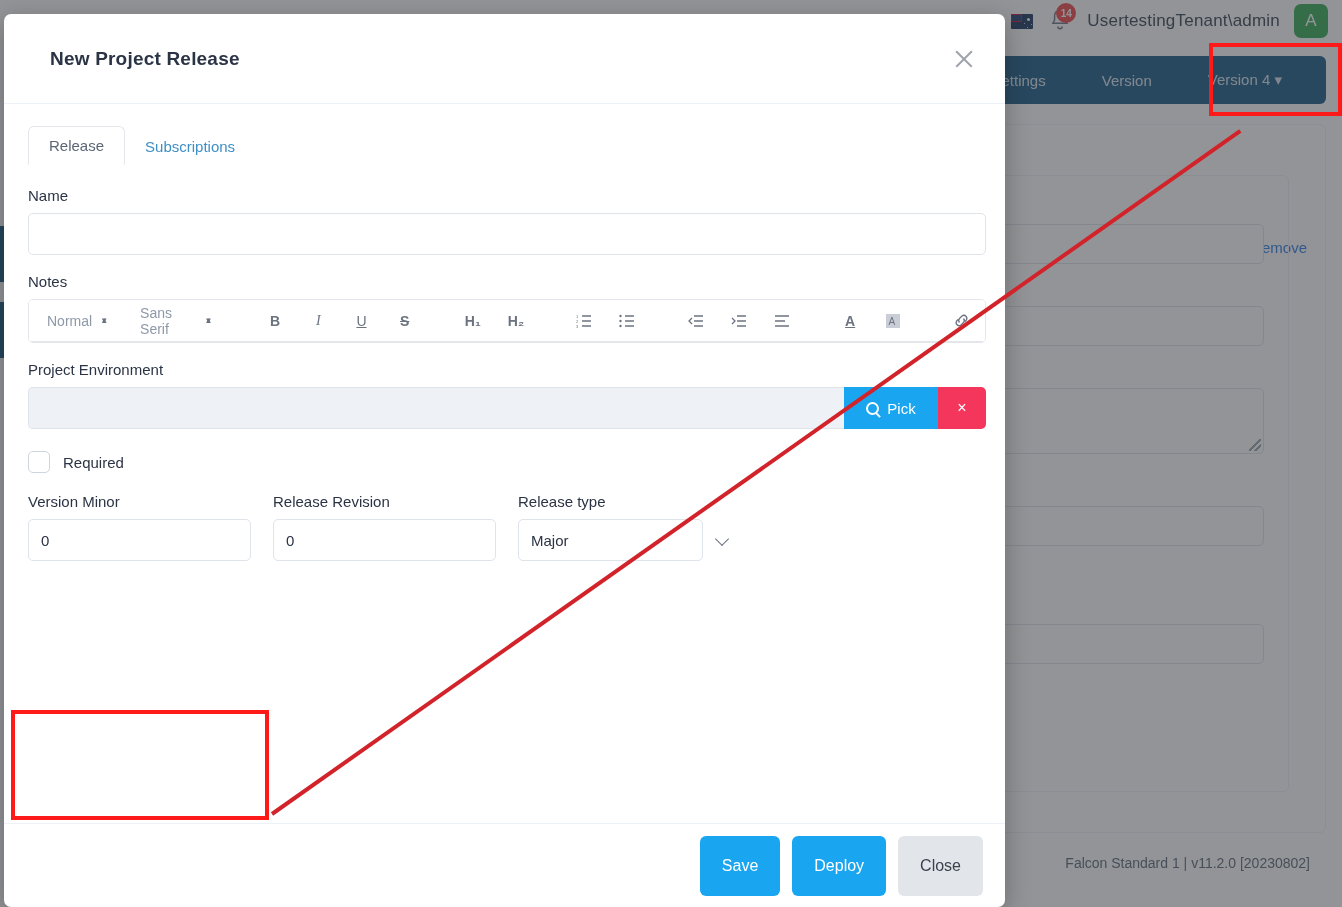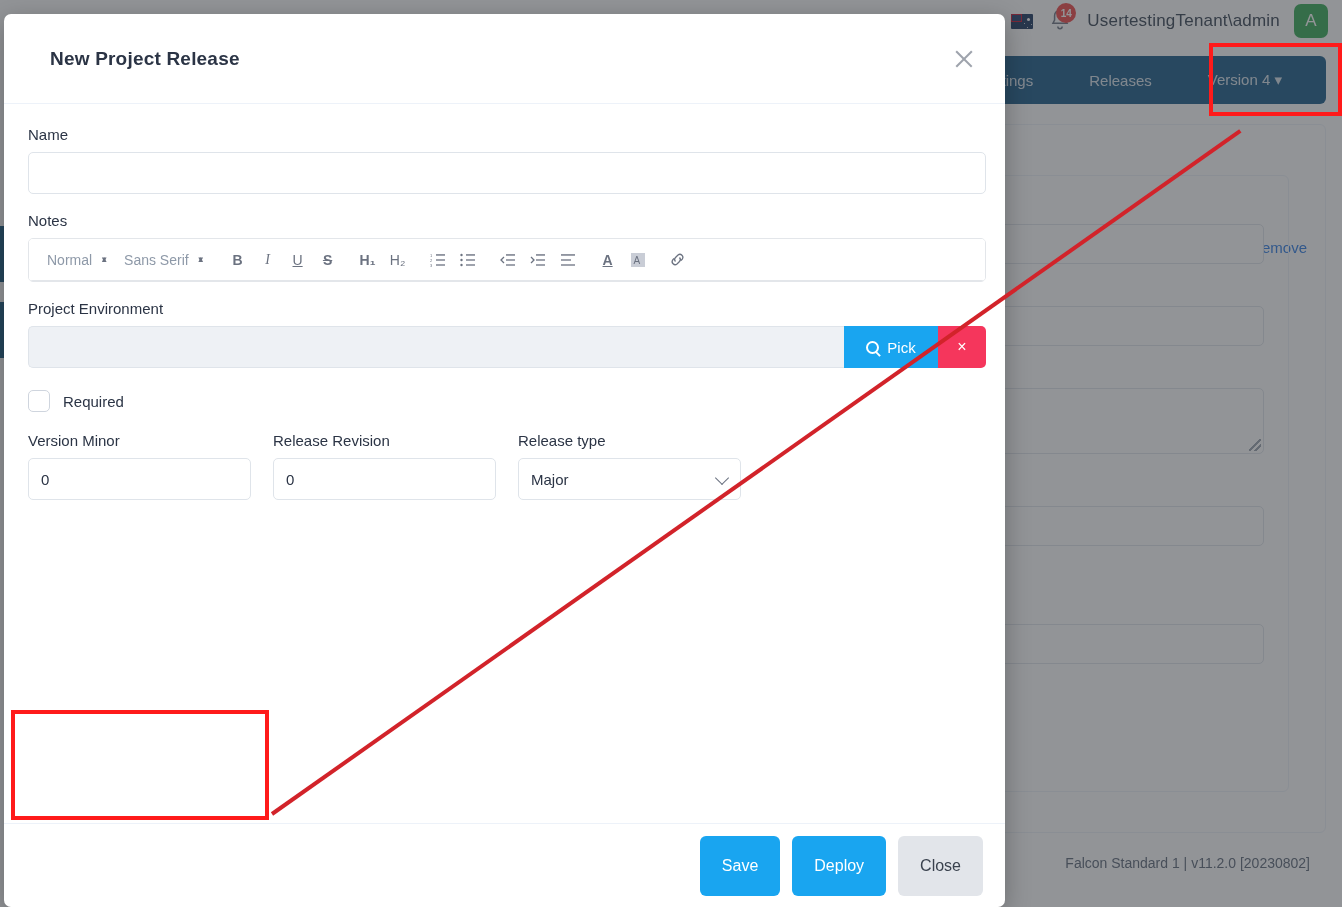--- a/index.html
+++ b/index.html
@@ -157,21 +157,21 @@
     font-family: "Liberation Sans", sans-serif; outline: none;
   }
   .group { margin-bottom: 18px; }
 
   
   .editor {
     width: 958px; border: 1px solid #e3e6ea; border-radius: 5px; overflow: hidden;
   }
   .editor-toolbar {
     height: 42px; border-bottom: 1px solid #e3e6ea;
-    display: flex; align-items: center; gap: 0px; padding: 0 10px;
+    display: flex; align-items: center; gap: 16px; padding: 0 10px;
     background: #fff;
   }
   .tb-select {
     display: flex; align-items: center; gap: 8px;
     font-size: 14px; color: #8e99a8; padding: 0 8px; cursor: pointer;
   }
   .tb-caret {
     display: inline-flex; flex-direction: column; line-height: 0; color: #6b7280;
   }
   .tb-caret span { font-size: 8px; }
@@ -226,21 +226,21 @@
   .version-row { display: flex; gap: 0; }
   .version-col { width: 245px; padding-right: 22px; }
   .version-col .field-label { font-size: 15px; }
   .ver-input {
     width: 223px; height: 42px; border: 1px solid #dfe4ea; border-radius: 5px;
     padding: 0 12px; font-size: 15px; color: #2b3445; background: #fff;
     font-family: "Liberation Sans", sans-serif; outline: none;
   }
   .select-wrap { position: relative; width: 223px; }
   .ver-select {
-    width: 223px; height: 42px; border: 1px solid #dfe4ea; border-radius: 5px;
+    width: 185px; height: 42px; border: 1px solid #dfe4ea; border-radius: 5px;
     padding: 0 12px; font-size: 15px; color: #2b3445; background: #fff;
     -webkit-appearance: none; appearance: none;
     font-family: "Liberation Sans", sans-serif; outline: none;
   }
   .select-chev {
     position: absolute; right: 14px; top: 15px;
     width: 10px; height: 10px; pointer-events: none;
     border-left: 1.6px solid #6b7280; border-bottom: 1.6px solid #6b7280;
     transform: rotate(-45deg);
   }
@@ -278,21 +278,21 @@
         <path d="M10 18a2 2 0 0 0 4 0"></path>
       </svg>
       <div class="bell-badge">14</div>
     </div>
     <div class="user-label">UsertestingTenant\admin</div>
     <div class="avatar">A</div>
   </div>
 
   <div class="bg-navbar">
     <div class="nav-item">Settings</div>
-    <div class="nav-item">Releases</div>
+    <div class="nav-item">Version</div>
     <div class="nav-item">
       <span>Version 4</span>
       <span>▾</span>
     </div>
   </div>
 
   <div class="bg-sidebar-chip" style="top:226px"></div>
   <div class="bg-sidebar-chip" style="top:302px"></div>
 
   <div class="bg-content-card">
@@ -317,20 +317,24 @@
 
 <div id="modal">
 
   <div class="modal-header">
     <div class="modal-title">New Project Release</div>
     <div class="close-x"></div>
   </div>
 
   <div class="modal-body">
 
+    <div class="tabs">
+      <div class="tab active">Release</div>
+      <div class="tab link">Subscriptions</div>
+    </div>
 
     <div class="group">
       <div class="field-label">Name</div>
       <input class="text-input" type="text" value="" style="">
     </div>
 
     <div class="group">
       <div class="field-label">Notes</div>
       <div class="editor">
         <div class="editor-toolbar">
@@ -348,21 +352,21 @@
                 <span>▼</span>
               </span>
           </div>
           <div class="tb-gap"></div>
           <div class="tb-btn" style="font-weight:bold">B</div>
           <div class="tb-btn" style="font-style:italic;font-family:'Liberation Serif',serif">I</div>
           <div class="tb-btn" style="text-decoration:underline">U</div>
           <div class="tb-btn" style="text-decoration:line-through;font-weight:bold">S</div>
           <div class="tb-gap"></div>
           <div class="tb-btn" style="font-weight:bold">H₁</div>
-          <div class="tb-btn" style="font-weight:normal">H₂</div>
+          <div class="tb-btn" style="font-weight:bold">H₂</div>
           <div class="tb-gap"></div>
           <div class="tb-btn">
             <svg width="16" height="14" viewBox="0 0 16 14" stroke="#6b7280" stroke-width="1.3" fill="none">
               <line x1="6" y1="2" x2="15" y2="2"></line>
                 <line x1="6" y1="7" x2="15" y2="7"></line>
                 <line x1="6" y1="12" x2="15" y2="12"></line>
               <text x="0" y="4" font-size="4" fill="#6b7280" stroke="none">1</text>
               <text x="0" y="9" font-size="4" fill="#6b7280" stroke="none">2</text>
               <text x="0" y="14" font-size="4" fill="#6b7280" stroke="none">3</text>
             </svg>

